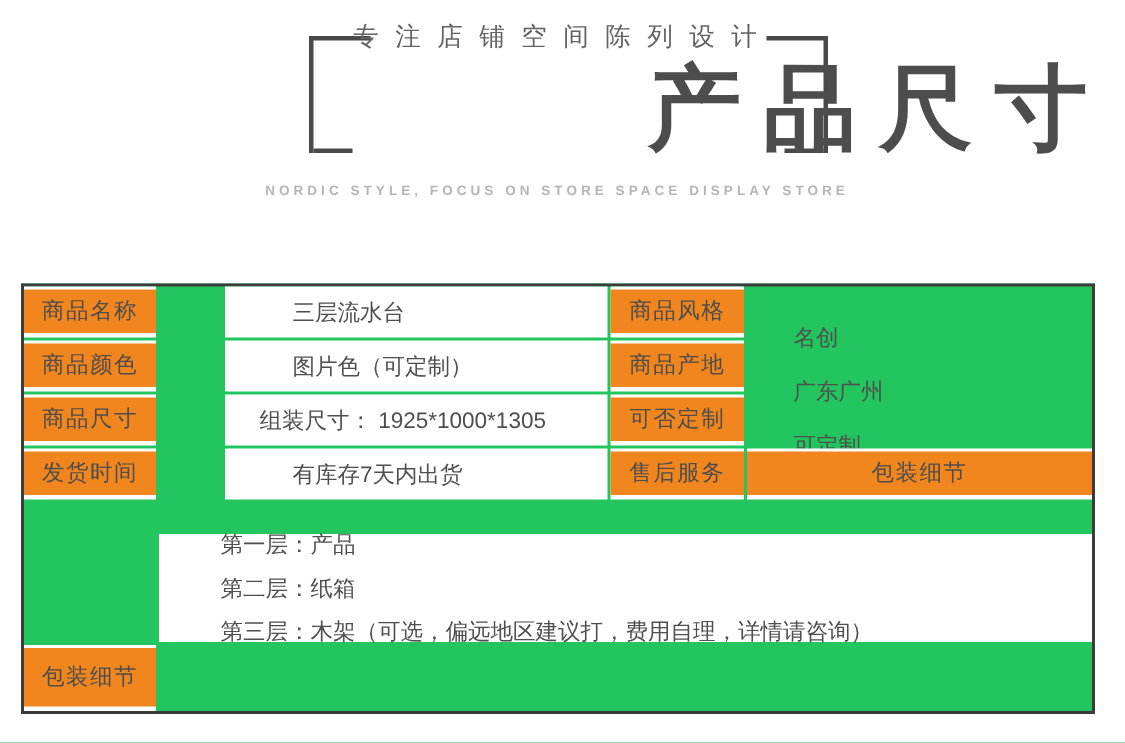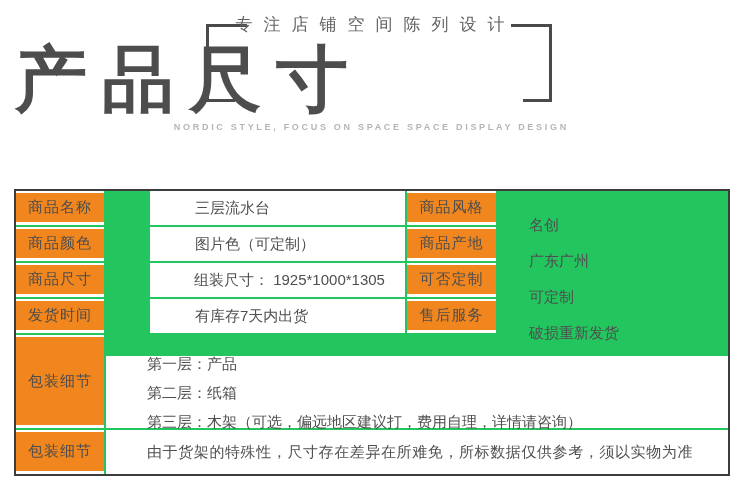--- a/index.html
+++ b/index.html
@@ -8,22 +8,22 @@
     font-family:"Liberation Sans","DejaVu Sans",sans-serif;
   }
   
   .header{position:absolute;top:0;left:0;width:740px;height:170px;}
   .tagline{
     position:absolute;top:13px;left:0;width:100%;text-align:center;
     font-size:17px;letter-spacing:11px;padding-left:11px;box-sizing:border-box;
     color:#636363;font-weight:400;
   }
   .title{
-    position:absolute;top:36px;left:0;width:100%;margin:0;text-align:left;
-    font-size:72px;line-height:1.2;font-weight:700;letter-spacing:15px;
+    position:absolute;top:36px;left:0;width:100%;margin:0;text-align:right;
+    font-size:62px;line-height:1.2;font-weight:700;letter-spacing:15px;
     padding-left:15px;box-sizing:border-box;color:#4D4D4D;
   }
   .subtitle{
     position:absolute;top:122px;left:0;width:100%;text-align:center;
     font-size:9px;letter-spacing:2.7px;padding-left:2.7px;box-sizing:border-box;
     color:#B5B5B5;font-weight:700;
   }
   .bracket{position:absolute;top:24px;width:38px;height:75px;}
   .bracket.left{left:206px;border-left:3px solid #4A4A4A;border-top:3px solid #4A4A4A;}
   .bracket.left::after{content:"";position:absolute;left:0;bottom:0;width:26px;height:3px;background:#4A4A4A;}
@@ -52,21 +52,21 @@
   .about{padding-left:41px;letter-spacing:0.6px;}
 </style>
 </head>
 <body>
 
 <div class="header">
   <div class="bracket left"></div>
   <div class="bracket right"></div>
   <div class="tagline">专注店铺空间陈列设计</div>
   <h1 class="title">产品尺寸</h1>
-  <div class="subtitle">NORDIC STYLE, FOCUS ON SPACE SPACE DISPLAY DESIGN</div>
+  <div class="subtitle">NORDIC STYLE, FOCUS ON STORE SPACE DISPLAY STORE</div>
 </div>
 
 <div class="spec-table">
 
   <div class="cell label-cell">
     <div class="orange-box">
       <span class="label-text">商品名称</span>
     </div>
   </div>
   <div class="cell value-cell lv">三层流水台</div>
@@ -88,52 +88,50 @@
       <span class="label-text">商品产地</span>
     </div>
   </div>
   <div class="cell value-cell rv">广东广州</div>
 
   <div class="cell label-cell">
     <div class="orange-box">
       <span class="label-text">商品尺寸</span>
     </div>
   </div>
-  <div class="cell value-cell lv" style="padding-left:44px;text-align:right;">组装尺寸： 1925*1000*1305</div>
+  <div class="cell value-cell lv" style="padding-left:23px;text-align:right;">组装尺寸： 1925*1000*1305</div>
   <div class="cell label-cell">
     <div class="orange-box">
       <span class="label-text">可否定制</span>
     </div>
   </div>
   <div class="cell value-cell rv">可定制</div>
 
   <div class="cell label-cell">
     <div class="orange-box">
       <span class="label-text">发货时间</span>
     </div>
   </div>
   <div class="cell value-cell lv">有库存7天内出货</div>
   <div class="cell label-cell">
     <div class="orange-box">
       <span class="label-text">售后服务</span>
     </div>
   </div>
-  <div class="cell value-cell rv">破损重新发货</div>
 
   <div class="cell label-cell">
     <div class="orange-box">
       <span class="label-text">包装细节</span>
     </div>
   </div>
   <div class="cell value-cell span3 packaging">
     <div class="pkg-line">第一层：产品</div>
     <div class="pkg-line">第二层：纸箱</div>
     <div class="pkg-line">第三层：木架（可选，偏远地区建议打，费用自理，详情请咨询）</div>
   </div>
 
   <div class="cell label-cell">
     <div class="orange-box">
       <span class="label-text">包装细节</span>
     </div>
   </div>
-  <div class="cell value-cell span3 about">由于货架的特殊性，尺寸存在差异在所难免，所标数据仅供参考，须以实物为准</div>
 
 </div>
 
 </body></html>

